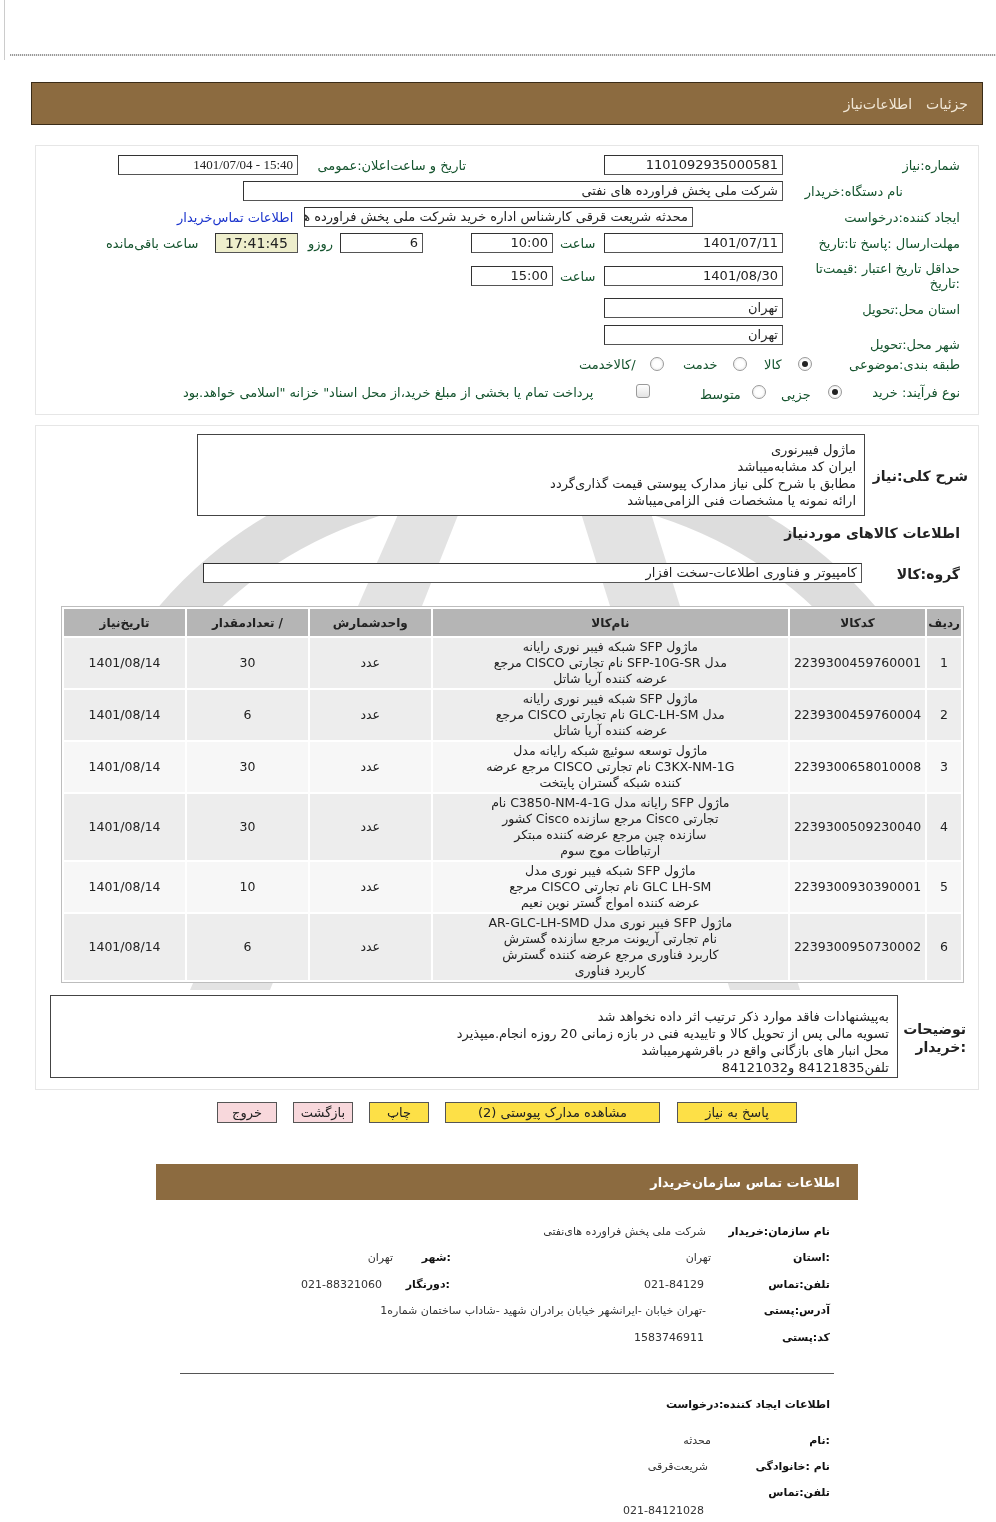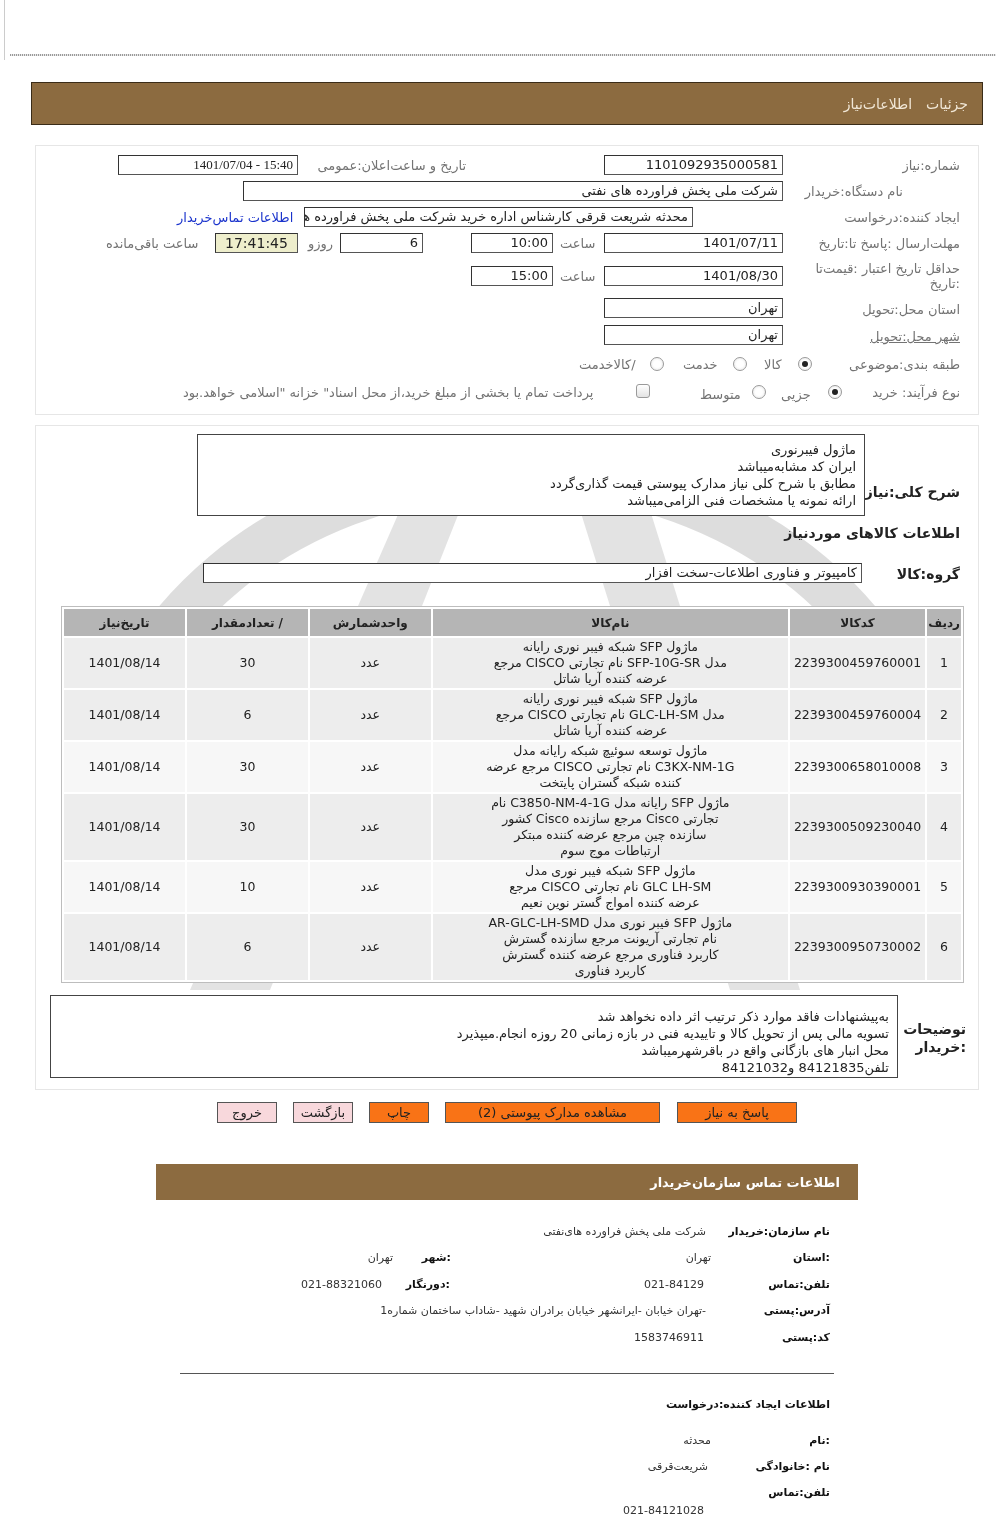--- a/index.html
+++ b/index.html
@@ -23,21 +23,21 @@
     background: #8c6b40; border: 1px solid #3a2c18;
     color: #f1e7d6; font-size: 14px; display: flex; align-items: center;
     padding-right: 14px; gap: 14px;
   }
 
   .panel { position: absolute; left: 35px; width: 944px; border: 1px solid #e6e6e6; background: #fff; }
   .panel.p1 { top: 145px; height: 270px; }
   .panel.p2 { top: 425px; height: 665px; background: transparent; }
 
   .abs { position: absolute; white-space: nowrap; }
-  .lbl { font-size: 13px; color: #737373; }
+  .lbl { font-size: 13px; color: #14532d; }
   .box {
     position: absolute; height: 20px; border: 1px solid #555;
     border-top-color: #333; border-left-color: #333;
     background: #fff; font-size: 13px; padding: 0 4px; line-height: 18px;
     white-space: nowrap; overflow: hidden; direction: rtl; text-align: left;
   }
   .box.ltr { direction: ltr; text-align: right; }
   .box.rt { text-align: right; }
   .box.timer { background: #eeeecc; text-align: center; direction: ltr; font-size: 14px; }
   .link { color: #1a33cc; }
@@ -54,21 +54,21 @@
 
   table.items { position: absolute; left: 61px; top: 606px; width: 903px; border-collapse: separate; border-spacing: 2px; border: 1px solid #bdbdbd; background: #fff; direction: rtl; z-index: 1; }
   table.items th { background: #b5b5b5; color: #222; font-weight: bold; font-size: 12px; height: 27px; text-align: center; }
   table.items td { font-size: 12.5px; text-align: center; vertical-align: middle; padding: 1px 4px; line-height: 16px; }
   table.items tr.odd td { background: #ededed; }
   table.items tr.even td { background: #f7f7f7; }
   table.items td.code { direction: ltr; }
   table.items td.num { direction: ltr; }
 
   .btn { position: absolute; top: 1102px; height: 21px; border: 1px solid #555; font-size: 13px; text-align: center; line-height: 19px; color: #222; cursor: pointer; }
-  .btn.green { background: #f97316; }
+  .btn.green { background: #fde047; }
   .btn.pink { background: #f8d8dc; }
 
   .contact-bar { position: absolute; left: 156px; top: 1164px; width: 702px; height: 36px; background: #8c6b40; color: #fff; font-weight: bold; font-size: 13px; display: flex; align-items: center; padding-right: 18px; }
   .c-lbl { font-weight: bold; font-size: 11px; color: #111; }
   .c-val { font-size: 11px; color: #333; }
   .hr { position: absolute; left: 180px; top: 1373px; width: 654px; height: 1px; background: #555; }
 </style>
 </head>
 <body>
 
@@ -111,42 +111,42 @@
 <span class="abs lbl" style="left:106px; top:236px;">ساعت باقی‌مانده</span>
 
 <span class="abs lbl" style="right:36px; top:261px; width:160px; white-space:normal; line-height:15px;">حداقل تاریخ اعتبار :قیمت‌تا :تاریخ</span>
 <div class="box ltr" style="left:604px; top:266px; width:179px;">1401/08/30</div>
 <span class="abs lbl" style="left:560px; top:269px;">ساعت</span>
 <div class="box ltr" style="left:471px; top:266px; width:82px;">15:00</div>
 
 <span class="abs lbl" style="right:36px; top:302px;">استان محل:تحویل</span>
 <div class="box rt" style="left:604px; top:298px; width:179px;">تهران</div>
 
-<span class="abs lbl" style="right:36px; top:329px;text-decoration:underline;">شهر محل:تحویل</span>
+<span class="abs lbl" style="right:36px; top:337px;">شهر محل:تحویل</span>
 <div class="box rt" style="left:604px; top:325px; width:179px;">تهران</div>
 
 <span class="abs lbl" style="right:36px; top:357px;">طبقه بندی:موضوعی</span>
 <div class="radio on" style="left:798px; top:357px;"></div>
 <span class="abs lbl" style="left:764px; top:357px;font-family:Liberation Serif, serif;">کالا</span>
 <div class="radio" style="left:733px; top:357px;"></div>
 <span class="abs lbl" style="left:683px; top:357px;">خدمت</span>
 <div class="radio" style="left:650px; top:357px;"></div>
 <span class="abs lbl" style="left:579px; top:357px;">/کالاخدمت</span>
 
 <span class="abs lbl" style="right:36px; top:385px;">نوع فرآیند: خرید</span>
 <div class="radio on" style="left:828px; top:385px;"></div>
 <span class="abs lbl" style="left:781px; top:387px;">جزیی</span>
 <div class="radio" style="left:752px; top:385px;"></div>
 <span class="abs lbl" style="left:700px; top:387px;">متوسط</span>
 <div class="chk" style="left:636px; top:384px;"></div>
 <span class="abs lbl" style="left:183px; top:385px;">پرداخت تمام یا بخشی از مبلغ خرید،از محل اسناد" خزانه "اسلامی خواهد.بود</span>
 
 <div class="panel p2"></div>
 
-<span class="abs bold-lbl" style="right:36px; top:468px;margin-top:16px;">شرح کلی:نیاز</span>
+<span class="abs bold-lbl" style="right:28px; top:468px;">شرح کلی:نیاز</span>
 <div class="desc-box" style="left:197px; top:434px; width:668px; height:82px;padding-left:12px;">
   <div>ماژول فیبرنوری</div>
   <div>ایران کد مشابه‌میباشد</div>
   <div>مطابق با شرح کلی نیاز مدارک پیوستی قیمت گذاری‌گردد</div>
   <div>ارائه نمونه یا مشخصات فنی الزامی‌میباشد</div>
 </div>
 
 <span class="abs bold-lbl" style="right:36px; top:525px;">اطلاعات کالاهای موردنیاز</span>
 
 <span class="abs bold-lbl" style="right:36px; top:566px;">گروه:کالا</span>

